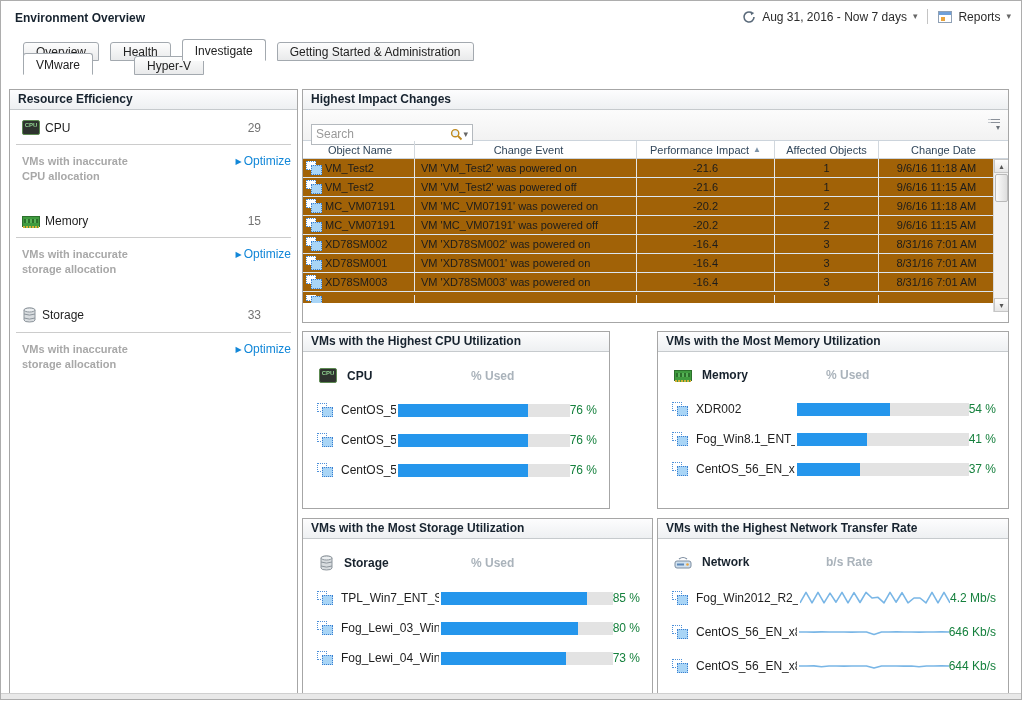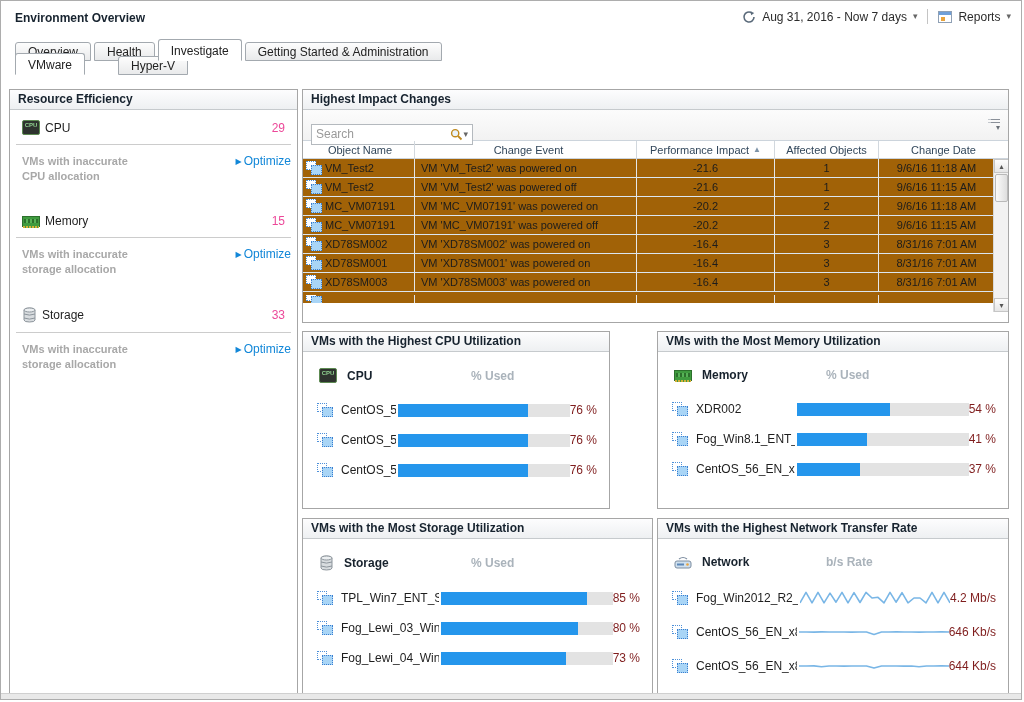--- a/index.html
+++ b/index.html
@@ -20,33 +20,33 @@
   .clock-icon{width:14px;height:14px;}
   .reports-icon{width:14px;height:12px;border:1px solid #8fa0b5;background:#fff;position:relative;}
   .reports-icon::before{content:"";position:absolute;left:0;top:0;right:0;height:3px;background:#6f9fd8;}
   .reports-icon::after{content:"";position:absolute;left:2px;top:5px;width:4px;height:4px;background:#e8a33d;}
 
   
   .tabrow{position:absolute;left:14px;display:flex;align-items:flex-end;}
   .tabrow.main{top:40px;height:20px;}
   .tabrow.sub{top:53px;height:21px;gap:30px;}
   .tab{border:1px solid #a3a9af;border-radius:3px 3px 0 0;background:linear-gradient(#fdfdfd,#e9eaeb);
-       padding:2px 12px 3px;margin-right:3px;height:19px;color:#222;cursor:default;white-space:nowrap;}
+       padding:2px 12px 3px;margin-right:3px;height:19px;color:#222;cursor:default;white-space:nowrap;margin-left:8px;}
   .tab.active{background:#fff;height:22px;padding-top:4px;border-bottom-color:#fff;position:relative;z-index:2;}
 
   
   .panel{position:absolute;border:1px solid #a6a6a6;background:#fff;}
   .panel-title{height:20px;line-height:19px;padding-left:8px;font-weight:bold;font-size:12px;color:var(--title_text);
                background:linear-gradient(#fdfdfe,#eef0f2);border-bottom:1px solid #c6cacd;}
 
   
   #resource-panel{left:8px;top:88px;width:289px;height:606px;}
   .metric-row{display:flex;align-items:center;padding:10px 12px 9px 12px;}
   .metric-label{margin-left:5px;color:#1e1e1e;}
-  .metric-value{margin-left:auto;margin-right:0;color:#ec4899;}
+  .metric-value{margin-left:auto;margin-right:24px;color:#737373;}
   .re-divider{border-top:1px solid #cccccc;margin:0 6px;}
   .alloc-row{display:flex;align-items:flex-start;padding:9px 6px 20px 12px;}
   .alloc-note{font-weight:bold;font-size:11px;line-height:15px;color:var(--muted_gray);width:175px;}
   .optimize-link{margin-left:auto;color:var(--accent_blue);white-space:nowrap;cursor:pointer;}
   .optimize-link .tri{font-size:8px;margin-right:2px;vertical-align:1px;}
 
   
   .cpu-icon{width:18px;height:15px;background:#2e332e;border:1px solid #5d8a52;border-radius:2px;
             color:#8fd08f;font-size:6px;font-weight:bold;text-align:center;line-height:8px;}
   .mem-icon{width:18px;height:11px;background:#3f9b3f;border:1px solid #2c702c;position:relative;}
@@ -94,21 +94,21 @@
               border:1px solid #b9b9b9;border-radius:2px;cursor:grab;}
 
   
   .util-panel .head-row{display:flex;align-items:center;padding:16px 12px 12px 16px;}
   .util-panel .head-label{margin-left:10px;font-weight:bold;color:#17222d;}
   .util-panel .head-unit{position:absolute;left:168px;font-weight:bold;color:#aab3bb;}
   .util-row{display:flex;align-items:center;padding:8px 12px 8px 14px;position:relative;}
   .util-name{margin-left:8px;width:102px;white-space:nowrap;overflow:hidden;color:#1e1e1e;cursor:pointer;}
   .bar-track{width:172px;height:13px;background:#e3e3e3;margin-left:2px;flex:none;}
   .bar-fill{height:13px;background:var(--bar_blue);}
-  .util-value{margin-left:auto;white-space:nowrap;color:#7f1d1d;}
+  .util-value{margin-left:auto;white-space:nowrap;color:#15803d;}
   .spark{flex:none;margin-left:2px;}
   #cpu-panel{left:301px;top:330px;width:308px;height:178px;}
   #memory-panel{left:656px;top:330px;width:352px;height:178px;}
   #storage-panel{left:301px;top:517px;width:351px;height:178px;}
   #network-panel{left:656px;top:517px;width:352px;height:178px;}
   .head-row{position:relative;}
 </style>
 </head>
 <body>
 

